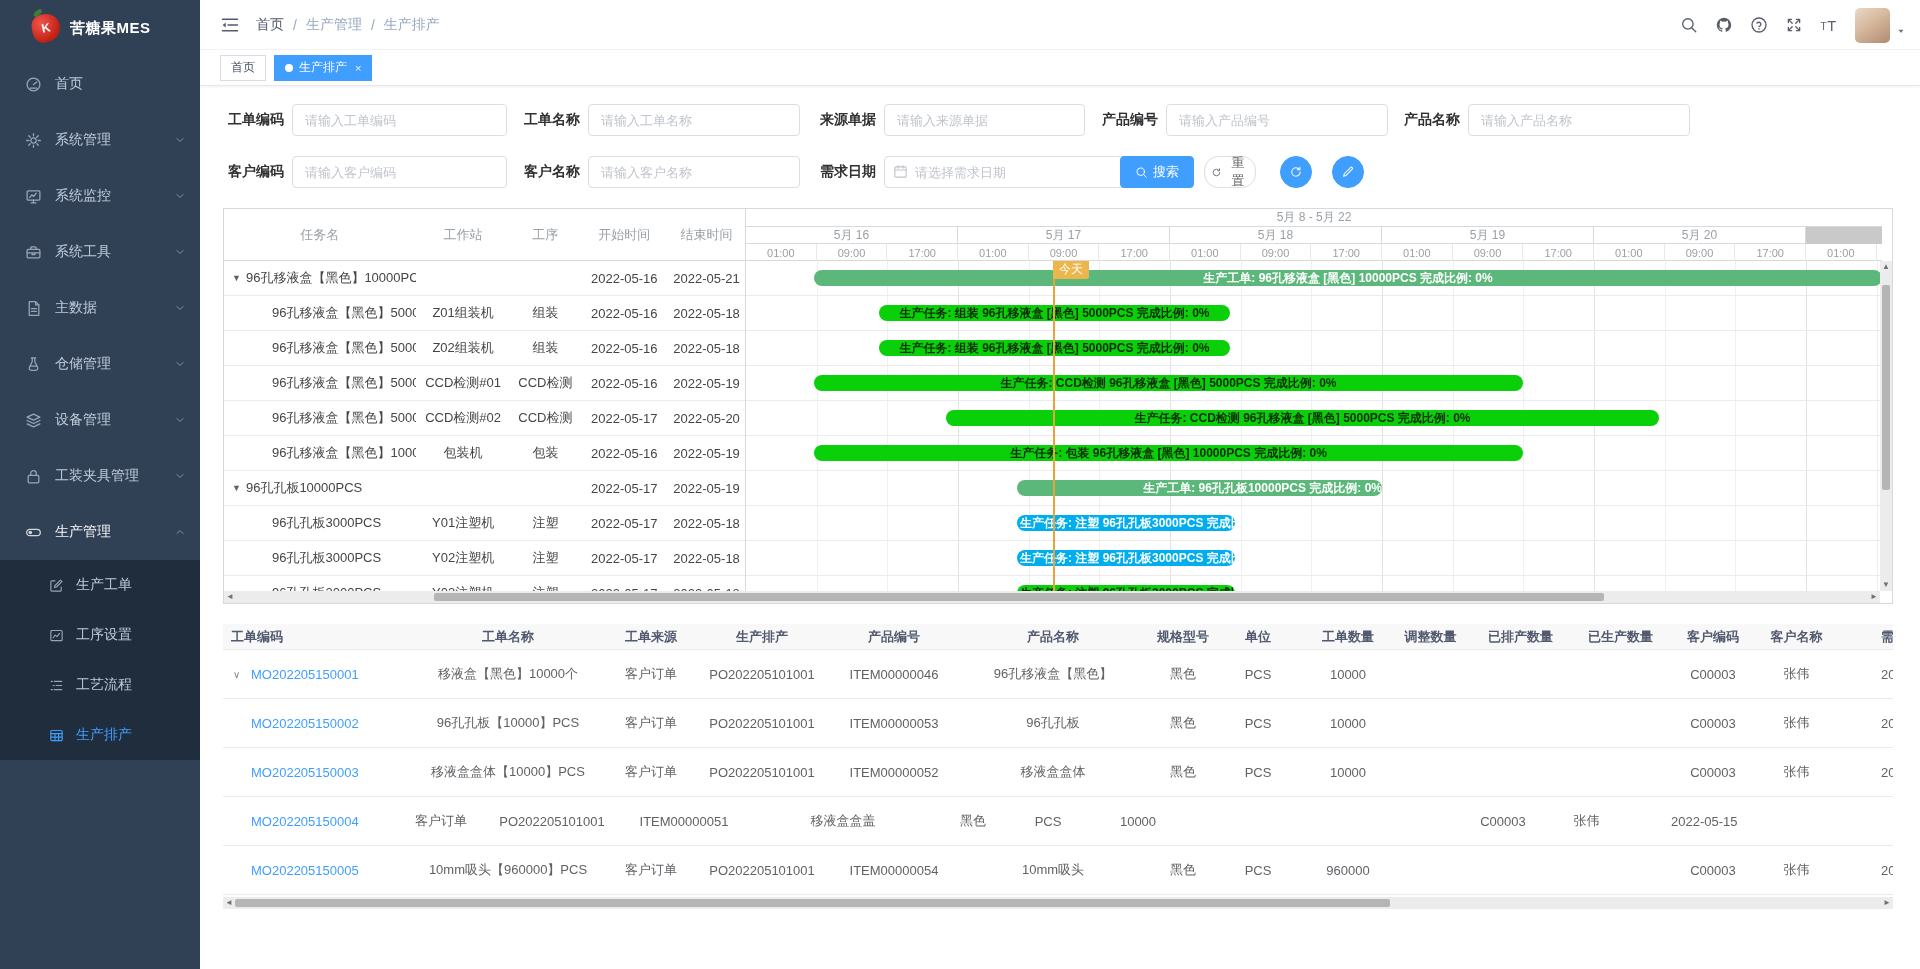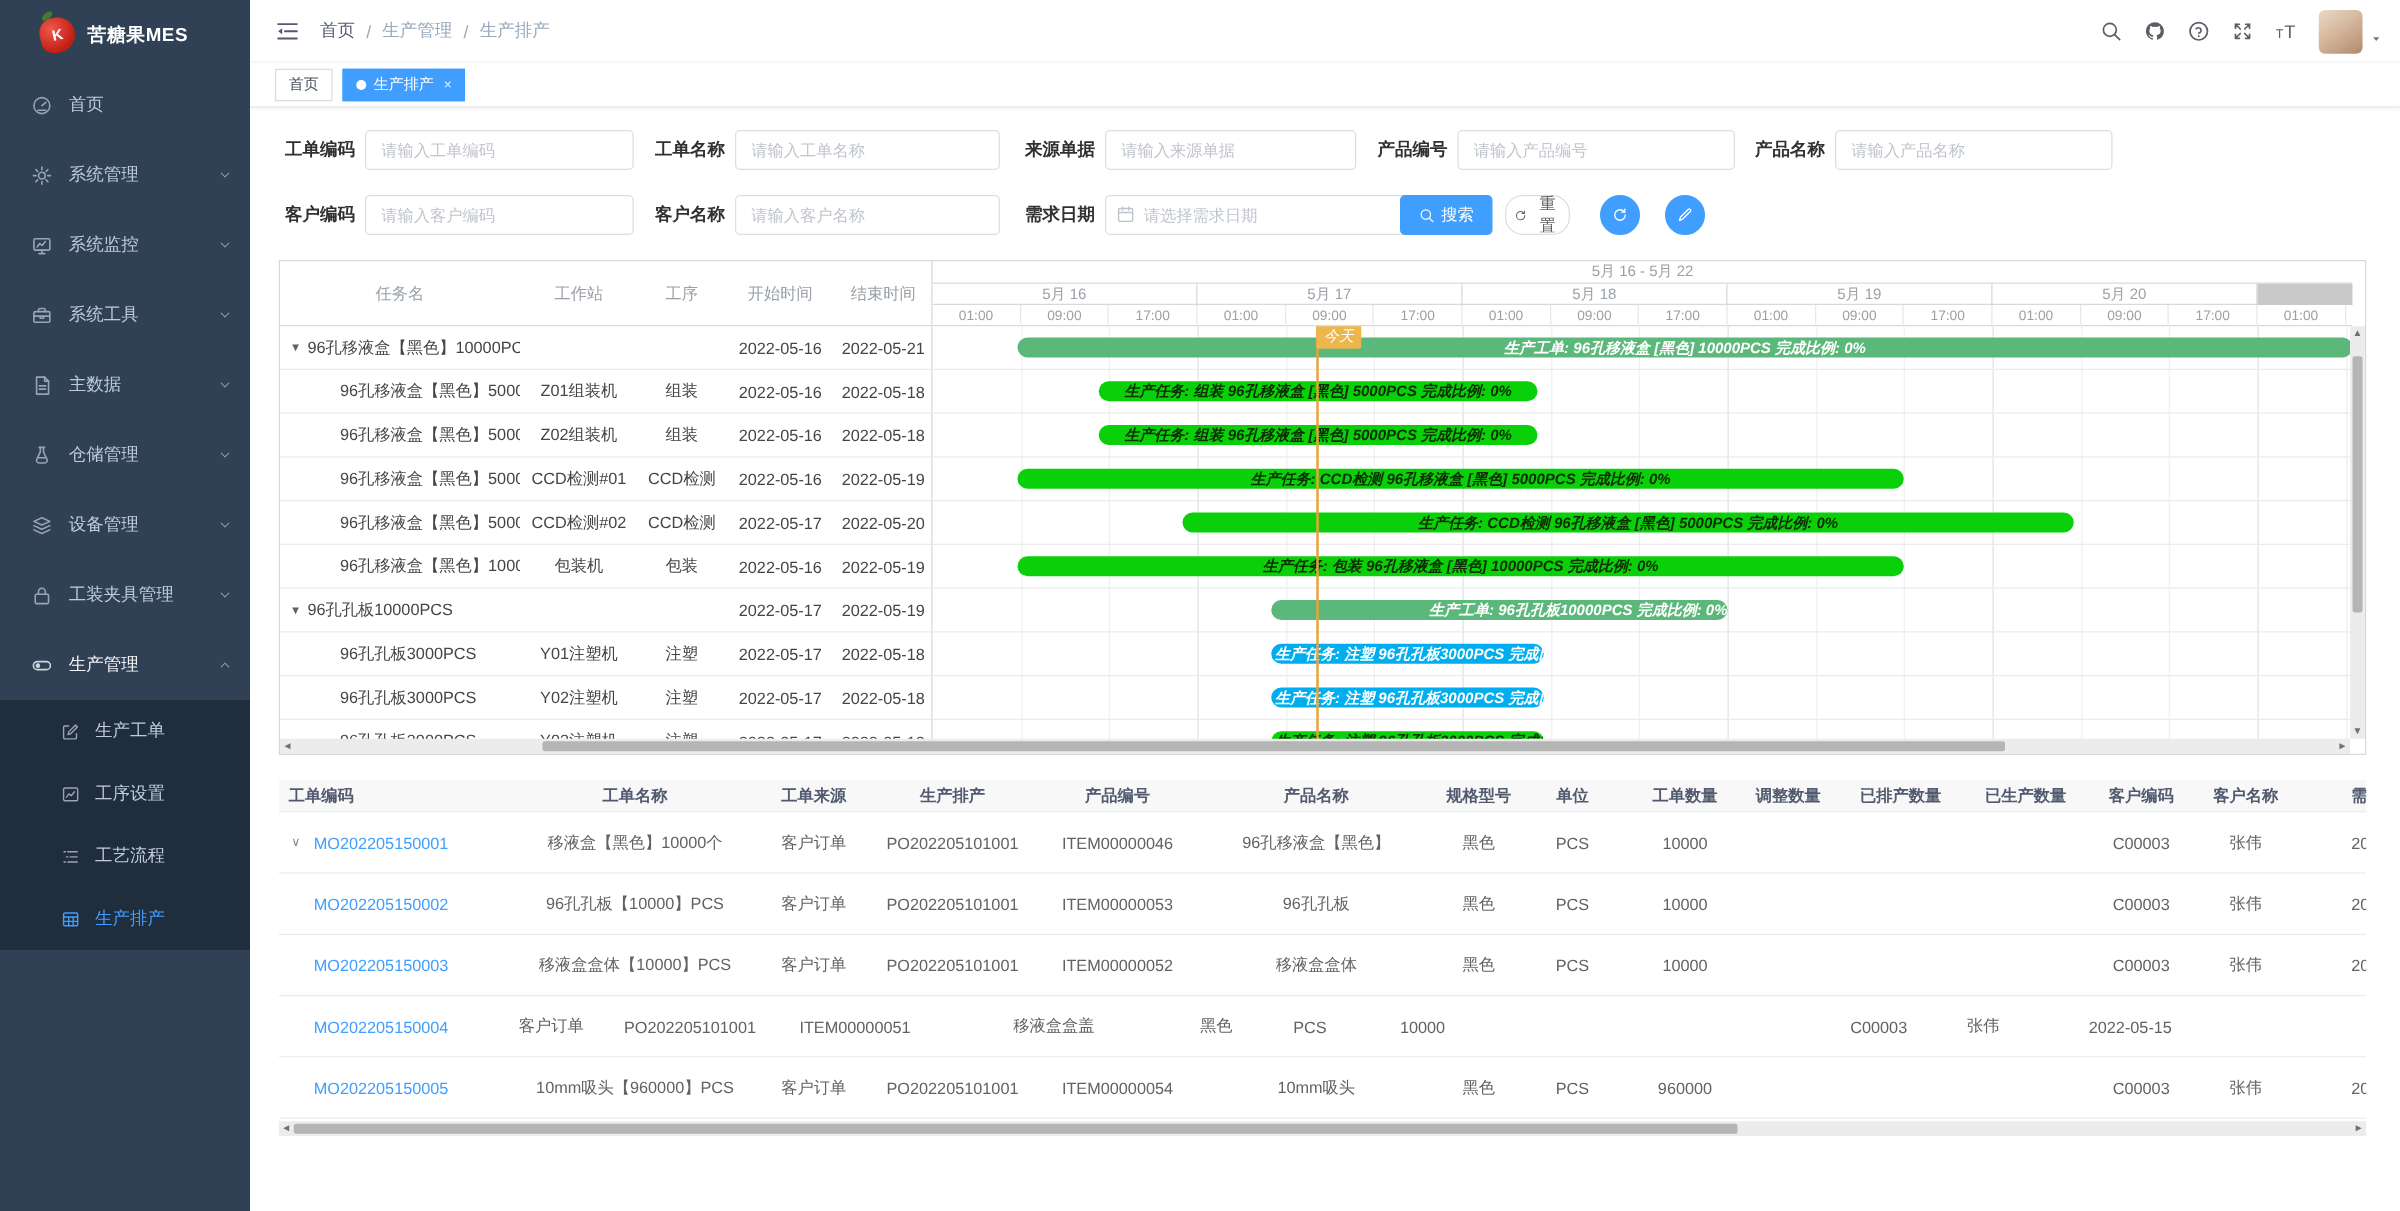--- a/index.html
+++ b/index.html
@@ -83,21 +83,21 @@
   .g-right{position:absolute;left:522px;top:0;width:1136px;height:384px;overflow:hidden;}
   .gr-week{height:18px;border-bottom:1px solid #d9d9d9;color:#9aa0a6;font-size:12px;
            display:flex;align-items:center;justify-content:center;}
   .gr-days{height:17px;border-bottom:1px solid #d9d9d9;position:relative;}
   .gr-day{position:absolute;top:0;height:17px;border-right:1px solid #d9d9d9;color:#9aa0a6;font-size:12px;
           display:flex;align-items:center;justify-content:center;}
   .gr-day.off{background:#c9c9c9;color:#8b8b8b;}
   .gr-hours{height:17px;border-bottom:1px solid #d9d9d9;position:relative;}
   .gr-hour{position:absolute;top:0;height:17px;border-right:1px solid #e8e8e8;color:#9aa0a6;font-size:11px;
            display:flex;align-items:center;justify-content:center;}
-  .g-body{position:absolute;left:0;top:52px;width:1136px;height:332px;overflow:hidden;font-style:italic;}
+  .g-body{position:absolute;left:0;top:52px;width:1136px;height:332px;overflow:hidden;}
   .v-line{position:absolute;top:0;bottom:0;width:1px;background:#f0f0f0;}
   .v-line.day{background:#e2e2e2;}
   .h-line{position:absolute;left:0;right:0;height:1px;background:#ebebeb;}
   .bar{position:absolute;height:16px;border-radius:8px;font-size:12px;font-weight:bold;line-height:16px;
        white-space:nowrap;overflow:hidden;text-align:center;cursor:pointer;z-index:2;}
   .bar.workorder{background:#5cb87a;color:#fff;}
   .bar.green{background:#0ad00a;color:#0b2d00;}
   .bar.blue{background:#00aeef;color:#fff;}
   .bar.clip{text-align:left;padding-left:3px;}
   .today-line{position:absolute;top:0;bottom:0;width:2px;background:#e8a33d;z-index:3;}
@@ -365,21 +365,21 @@
               <span>96孔孔板3000PCS</span>
             </span>
             <span class="gl-cell" style="width: 95px;">Y03注塑机</span>
             <span class="gl-cell" style="width: 70px;">注塑</span>
             <span class="gl-cell" style="width: 88px;">2022-05-17</span>
             <span class="gl-cell" style="width: 77px;">2022-05-18</span>
           </div>
         </div>
     </div>
     <div class="g-right">
-      <div class="gr-week">5月 16 - 5月 22</div>
+      <div class="gr-week">5月 8 - 5月 22</div>
       <div class="gr-days" id="grDays">
           <div class="gr-day" style="left: 0px; width: 212px;">5月 16</div>
           <div class="gr-day" style="left: 212px; width: 212px;">5月 17</div>
           <div class="gr-day" style="left: 424px; width: 212px;">5月 18</div>
           <div class="gr-day" style="left: 636px; width: 212px;">5月 19</div>
           <div class="gr-day" style="left: 848px; width: 212px;">5月 20</div>
           <div class="gr-day off" style="left: 1060px; width: 212px;">5月 21</div>
         </div>
       <div class="gr-hours" id="grHours">
           <div class="gr-hour" style="left: 0px; width: 70.6667px;">01:00</div>

